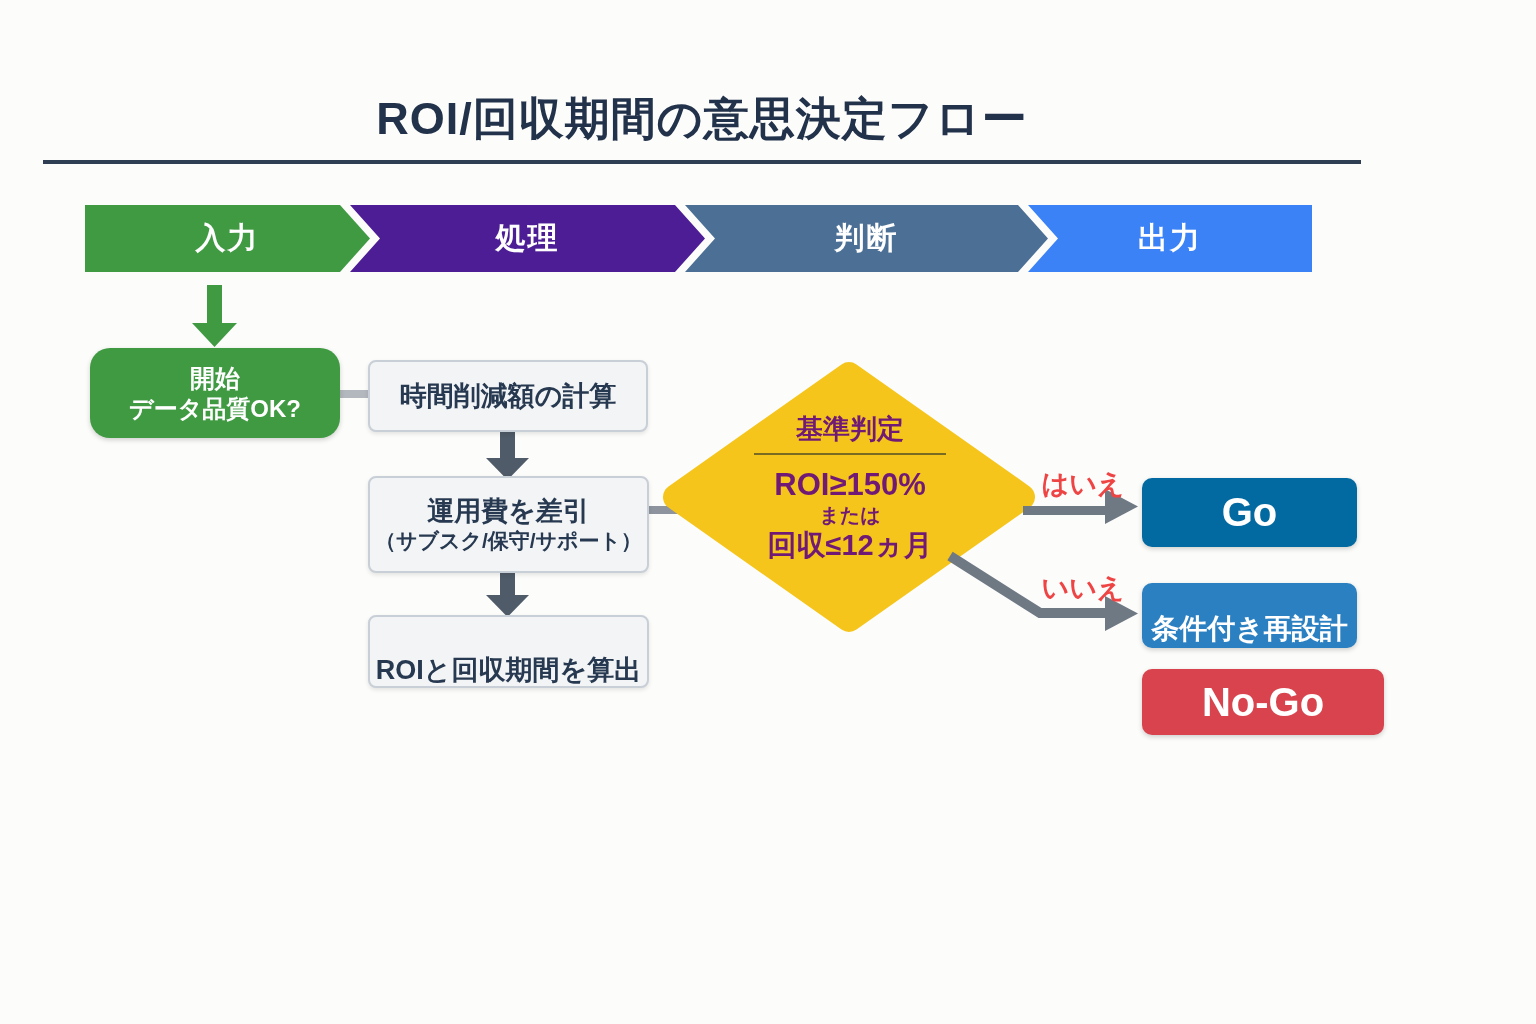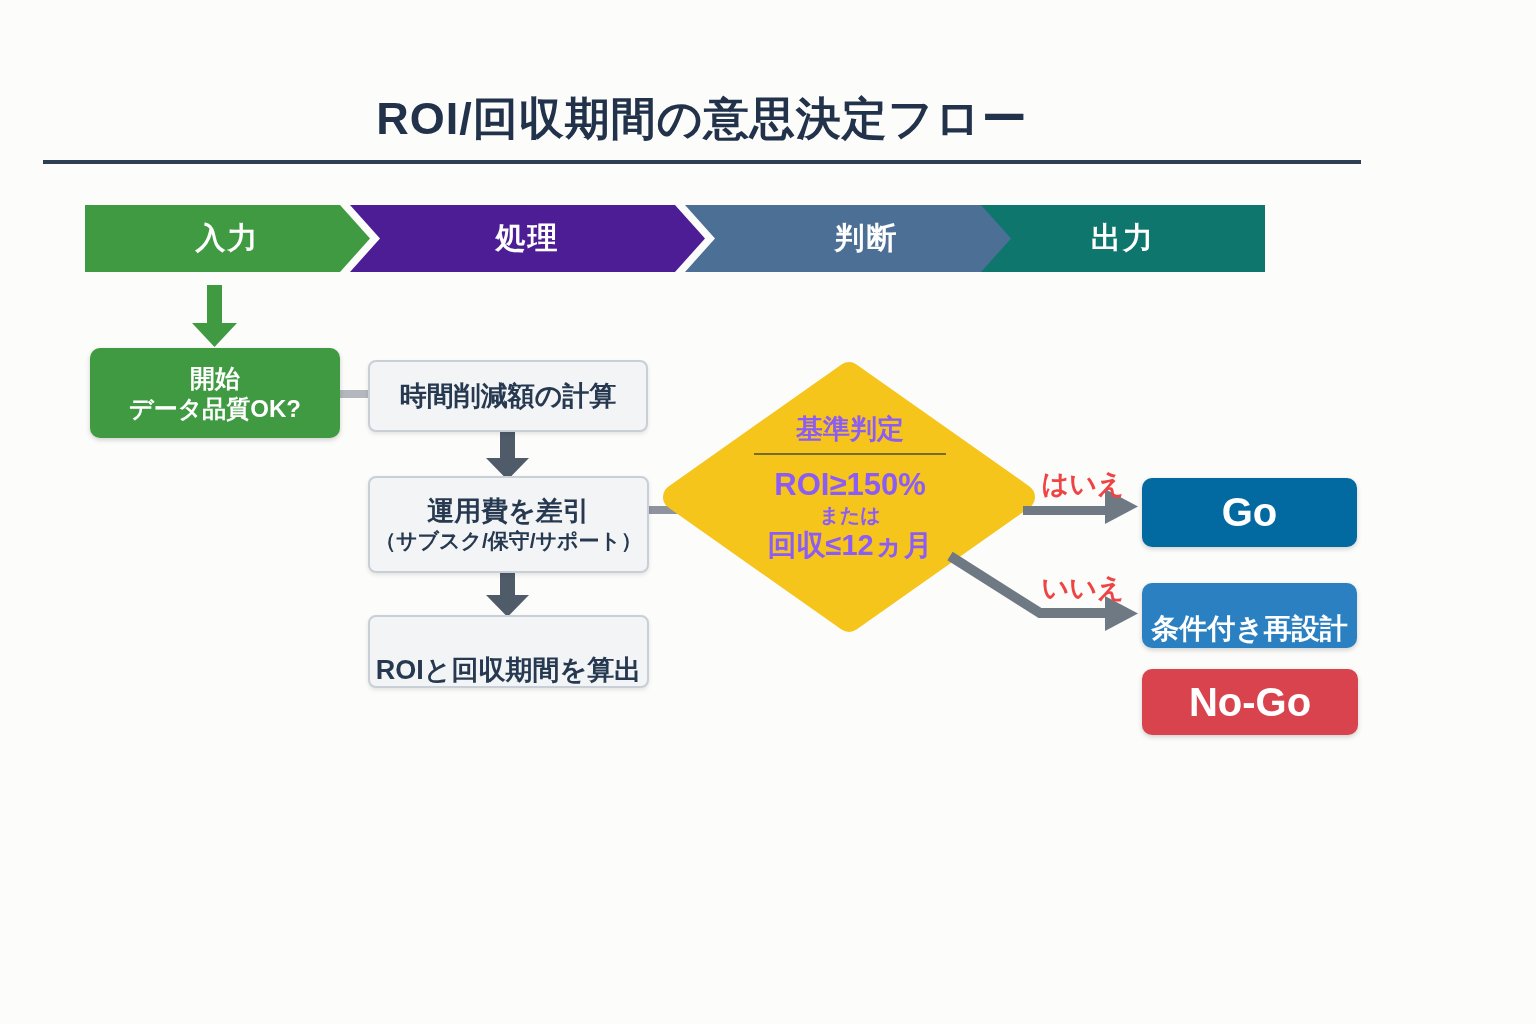--- a/index.html
+++ b/index.html
@@ -28,40 +28,40 @@
   .lane-mid{clip-path:polygon(0 0,calc(100% - 30px) 0,100% 50%,calc(100% - 30px) 100%,0 100%,30px 50%);}
   .lane-last{clip-path:polygon(0 0,100% 0,100% 100%,0 100%,30px 50%);}
 
   
   svg.overlay{position:absolute;left:0;top:0;}
 
   
   .node{position:absolute;display:flex;flex-direction:column;align-items:center;justify-content:center;text-align:center;}
   .start-box{
     left:90px;top:348px;width:250px;height:90px;
-    background:#3f9a42;border-radius:10px;color:#ffffff;
+    background:#3f9a42;border-radius:20px;color:#ffffff;
     box-shadow:0 2px 5px rgba(0,0,0,0.18);
   }
   .start-line1{font-size:25px;font-weight:bold;line-height:32px;}
   .start-line2{font-size:24px;font-weight:bold;line-height:30px;}
 
   .process{
     background:#f2f4f6;border:2px solid #c9cfd7;border-radius:8px;
     color:#273950;box-shadow:0 2px 4px rgba(0,0,0,0.10);box-sizing:border-box;
   }
   .process-1{left:368px;top:360px;width:280px;height:72px;}
   .process-2{left:368px;top:476px;width:281px;height:97px;}
   .process-3{left:368px;top:615px;width:281px;height:73px;justify-content:flex-end;}
   .process-main{font-size:27px;font-weight:bold;line-height:32px;}
   .process-sub{font-size:21px;font-weight:bold;line-height:28px;}
 
   
   .decision-text{
     position:absolute;left:699px;top:413px;width:302px;
-    text-align:center;color:#8b5cf6;
+    text-align:center;color:#701a75;
   }
   .decision-title{font-size:27px;font-weight:bold;line-height:33px;}
   .decision-rule{width:192px;height:2px;background:rgba(55,58,40,0.65);margin:7px auto 9px auto;}
   .decision-line1{font-size:31px;font-weight:bold;line-height:35px;margin-top:12px;}
   .decision-line2{font-size:20px;font-weight:bold;line-height:26px;}
   .decision-line3{font-size:29px;font-weight:bold;line-height:35px;}
 
   
   .branch-label{
     position:absolute;width:110px;text-align:center;
@@ -70,42 +70,42 @@
   .label-yes{left:1028px;top:466px;}
   .label-no{left:1028px;top:570px;}
 
   
   .out-box{
     color:#ffffff;border-radius:10px;
     box-shadow:0 2px 5px rgba(0,0,0,0.18);
   }
   .out-go{left:1142px;top:478px;width:215px;height:69px;background:#0369a1;font-size:40px;font-weight:bold;}
   .out-redesign{left:1142px;top:583px;width:215px;height:65px;background:#2b80c2;font-size:28px;font-weight:bold;justify-content:flex-end;}
-  .out-nogo{left:1142px;top:669px;width:216px;height:66px;background:#d8434d;font-size:40px;font-weight:bold;}
+  .out-nogo{left:1142px;top:669px;width:242px;height:66px;background:#d8434d;font-size:40px;font-weight:bold;}
 </style>
 </head>
 <body>
 
 <div class="canvas">
 
   <div class="title-wrap">
     <div class="title">ROI/回収期間の意思決定フロー</div>
   </div>
   <div class="title-rule"></div>
 
   <div class="lane lane-first" style="left:85px;width:285px;background:#3f9a42;">
     <span>入力</span>
   </div>
   <div class="lane lane-mid" style="left:350px;width:355px;background:#4c1d95;">
     <span>処理</span>
   </div>
   <div class="lane lane-mid" style="left:685px;width:363px;background:#4c7095;font-family:Liberation Serif, serif;">
     <span>判断</span>
   </div>
-  <div class="lane lane-last" style="left:981px;width:284px;background:#0f766e;text-align:center;">
+  <div class="lane lane-last" style="left:1028px;width:284px;background:#3b82f6;text-align:center;">
     <span>出力</span>
   </div>
 
   <svg class="overlay" width="1536" height="1024" viewBox="0 0 1536 1024">
 
     <g fill="#3f9a42">
       <rect x="207" y="285" width="15" height="38"></rect>
       <polygon points="192,323 237,323 214.5,347"></polygon>
     </g>
 

